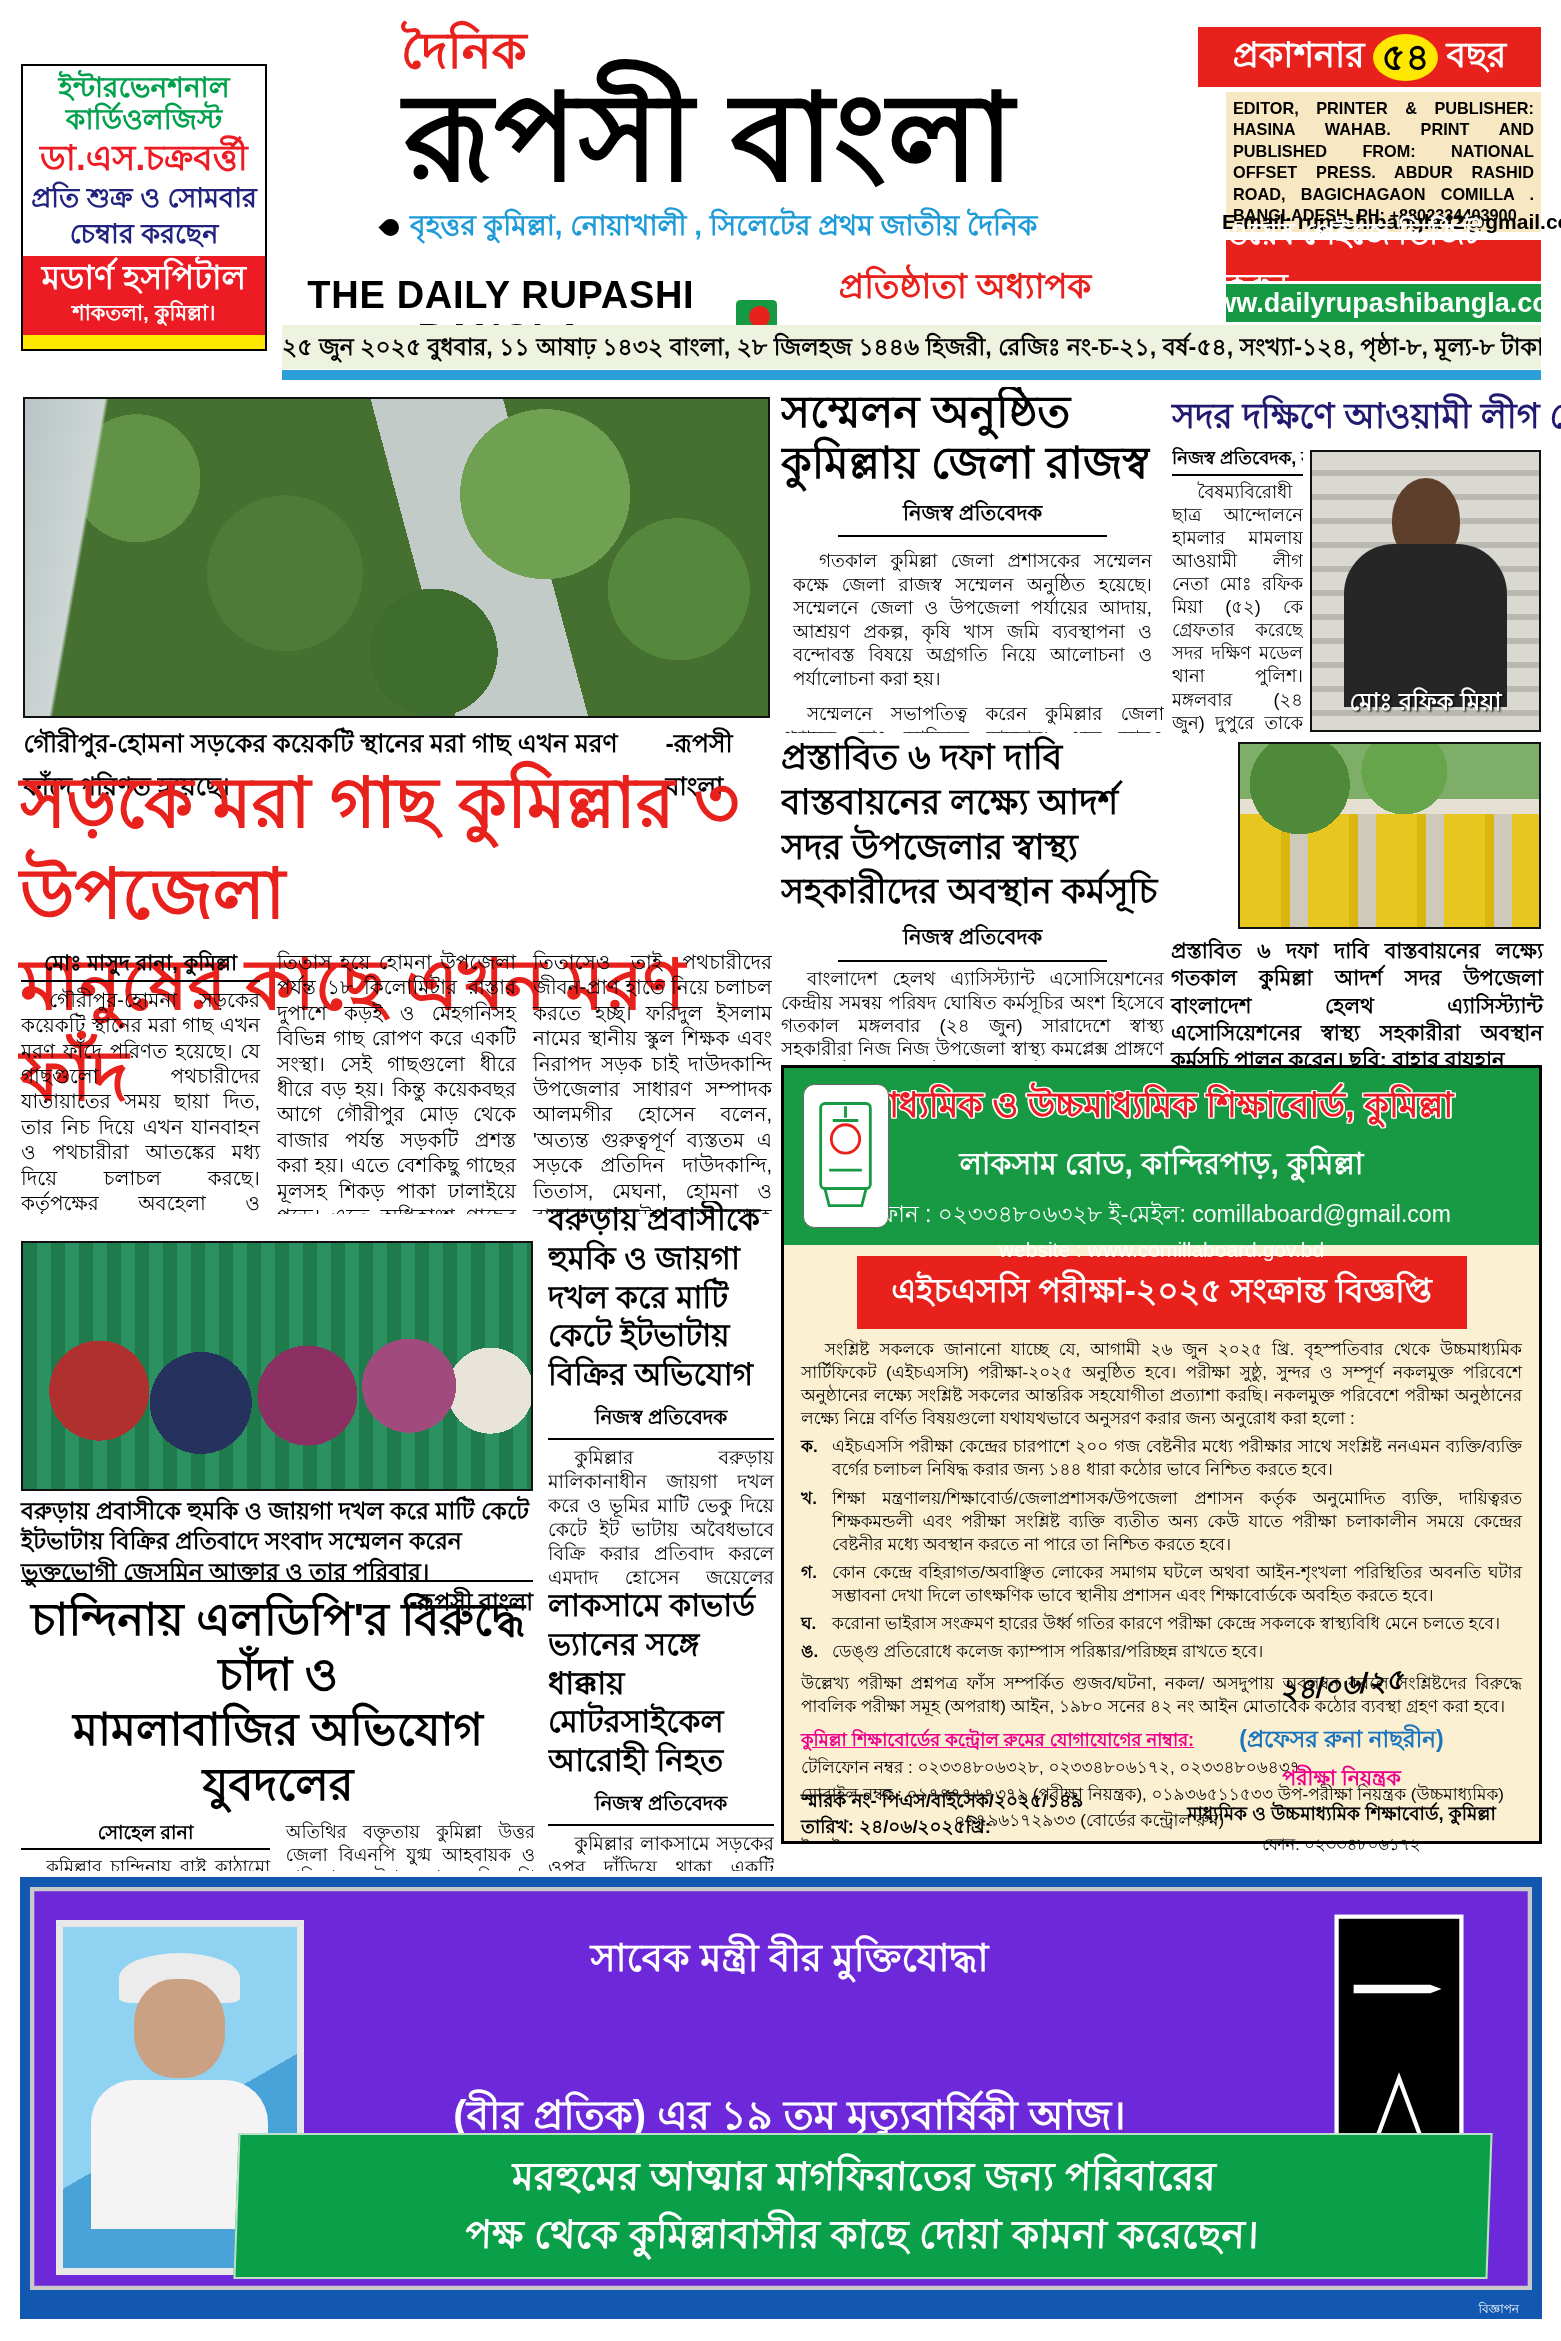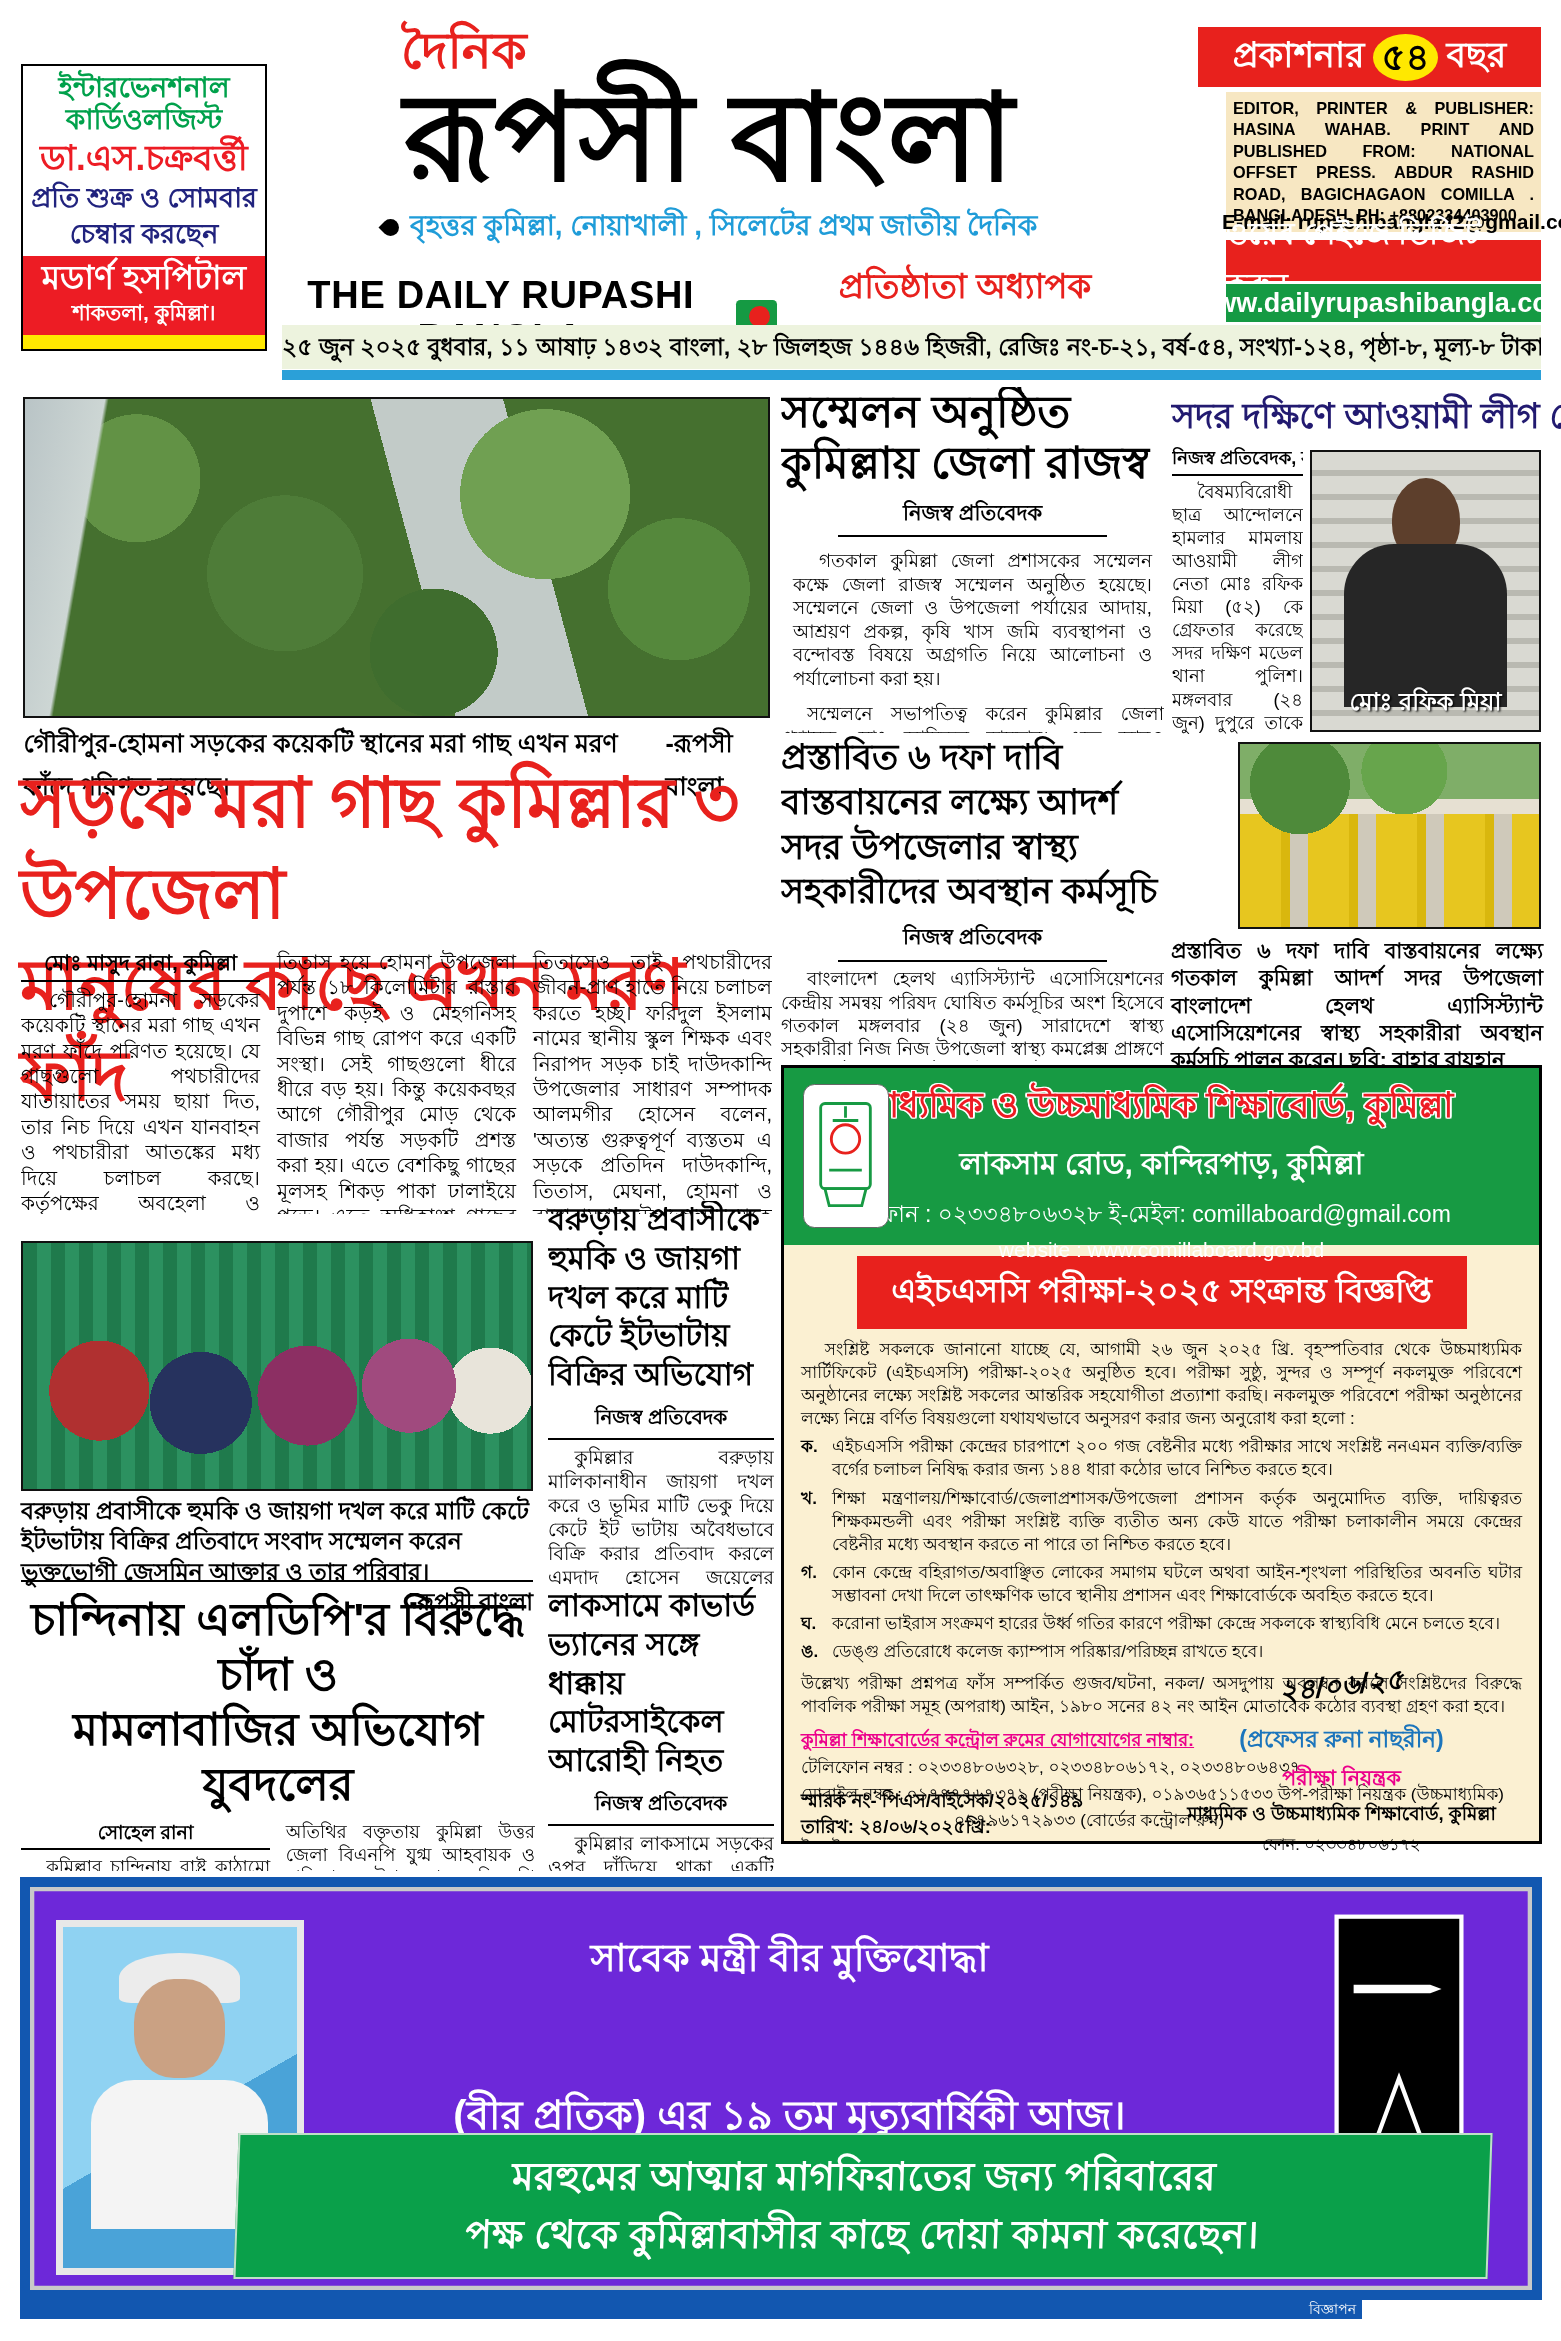--- a/index.html
+++ b/index.html
@@ -163,22 +163,22 @@
   .po-hair{width:121px;height:50px;background:#ececec;border-radius:50% 50% 10% 10%;margin:25.5px auto 0;}
   .po-face{width:91px;height:99px;background:#caa183;margin:-24px auto 0;border-radius:44%;}
   .po-body{width:177px;height:149px;background:#f4f4f4;border-radius:43px 43px 0 0;margin:2.8px auto 0;}
   .ad-l1{position:absolute;left:298px;top:41px;width:923px;color:#fff;font-size:38px;font-weight:bold;text-align:center;}
   .ad-name{position:absolute;left:284px;top:99px;width:951px;color:#ffe800;font-size:64px;font-weight:800;text-align:center;line-height:1.15;}
   .ad-l2{position:absolute;left:298px;top:197px;width:923px;color:#fff;font-size:40px;font-weight:bold;text-align:center;}
   .ad-ribbon{position:absolute;right:62px;top:24px;}
   .ad-green{position:absolute;left:206px;bottom:11.4px;width:1250px;height:142px;background:#0aa04a;
             border:2.1px solid #bfe0c8;transform:skewX(-2deg);color:#fff;font-size:39px;font-weight:bold;
             display:flex;flex-direction:column;align-items:center;justify-content:center;line-height:1.5;}
-  .ad-strip{left:20px;top:2300px;width:1342px;height:18.5px;background:#1257b0;color:#fff;font-size:14px;
-            text-align:right;padding-right:6px;box-sizing:border-box;line-height:18.5px;}
+  .ad-strip{left:20px;top:2300px;width:1522px;height:18.5px;background:#1257b0;color:#fff;font-size:12px;
+            text-align:right;padding-right:23px;box-sizing:border-box;line-height:18.5px;}
 </style>
 </head>
 <body>
 
 <div id="page">
 
   <div class="abs left-ad">
     <div class="la-green">ইন্টারভেনশনাল</div>
     <div class="la-green">কার্ডিওলজিস্ট</div>
     <div class="la-name">ডা.এস.চক্রবর্ত্তী</div>

